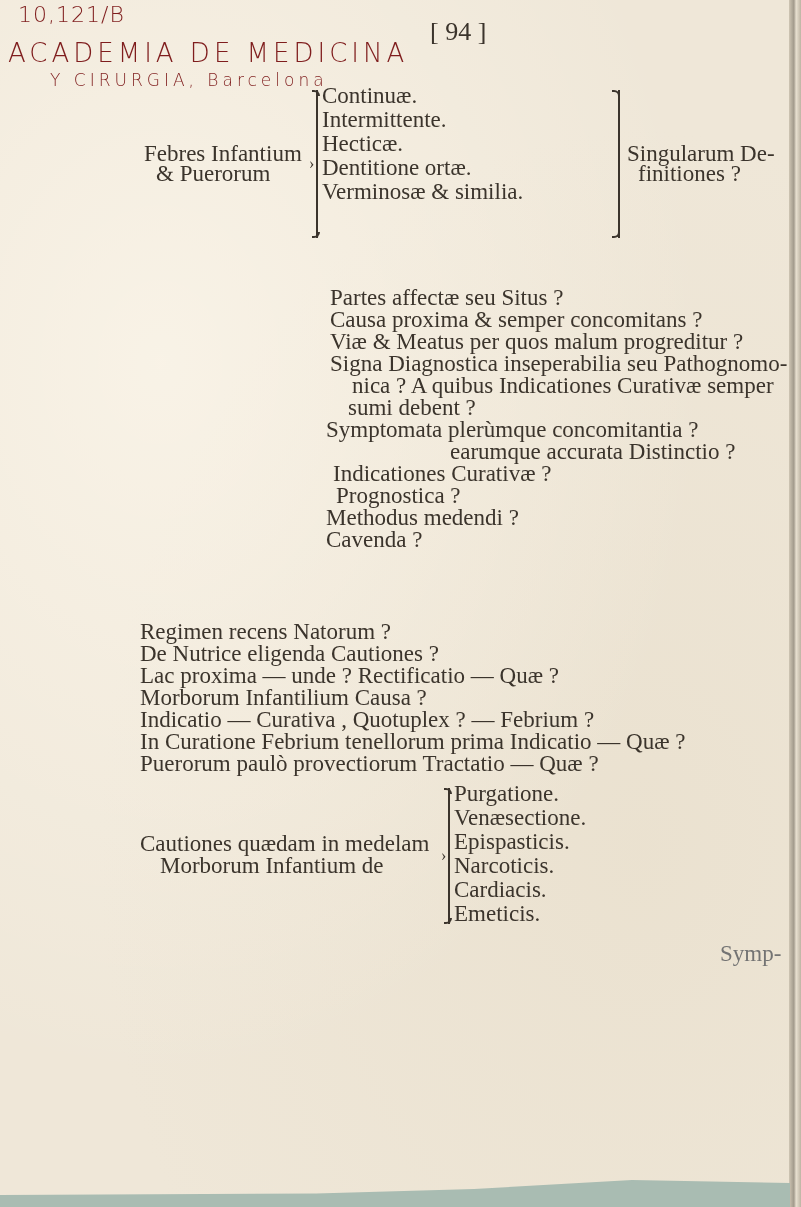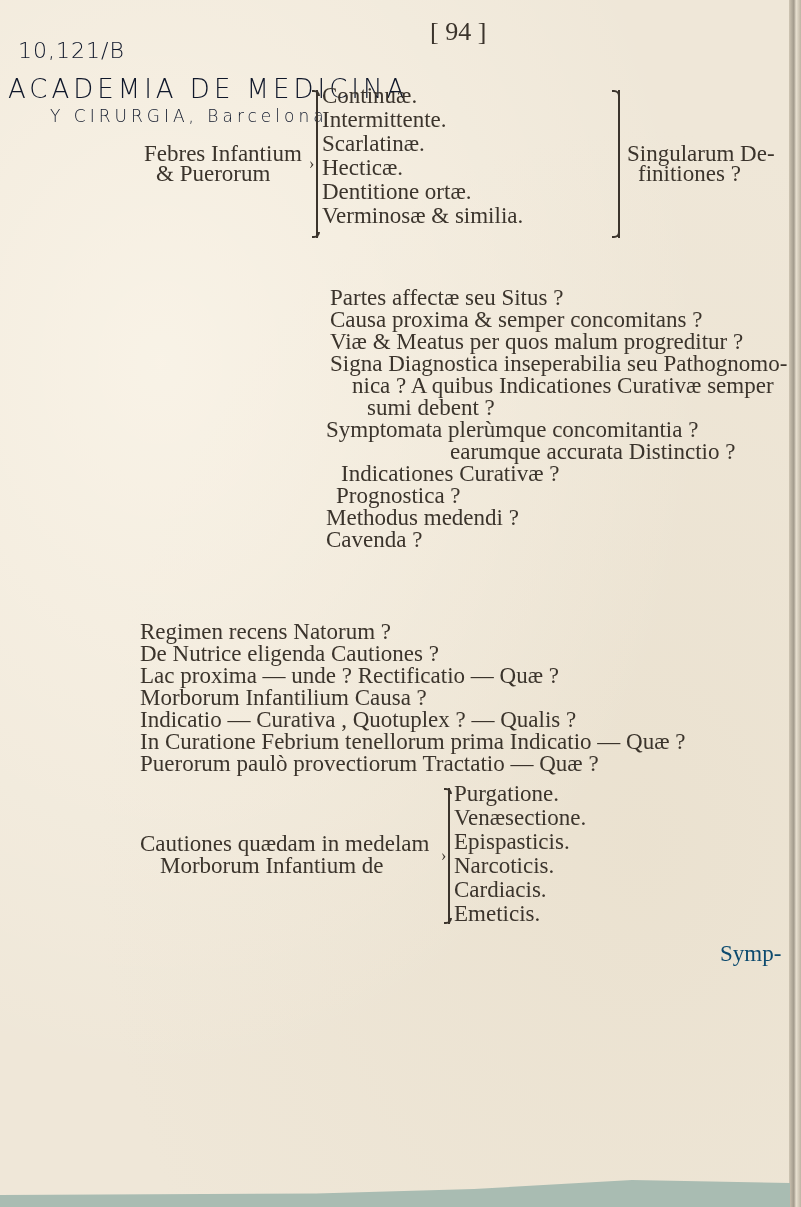--- a/index.html
+++ b/index.html
@@ -6,31 +6,31 @@
   body {
     width:801px; height:1207px; position:relative; overflow:hidden;
     background:#efe7d8;
     background-image:
       radial-gradient(ellipse at 20% 30%, rgba(255,250,240,0.6), transparent 60%),
       radial-gradient(ellipse at 80% 70%, rgba(230,220,200,0.5), transparent 60%);
     font-family:"Liberation Serif","DejaVu Serif",serif;
     color:#3b342c;
   }
   .abs { position:absolute; white-space:nowrap; }
-  .hand { font-family:"DejaVu Sans",sans-serif; color:#0f172a; letter-spacing:4px; font-weight:300;margin-top:36px; }
+  .hand { font-family:"DejaVu Sans",sans-serif; color:#7f1d1d; letter-spacing:4px; font-weight:300; }
   .pt { font-size:23px; line-height:24px; }
   .brace { position:absolute; border-left:2px solid #3b342c; }
   .brace:before, .brace:after { content:""; position:absolute; left:-6px; width:6px; height:4px; border-color:#3b342c; border-style:solid; }
   .brace:before { top:0; border-width:2px 2px 0 0; border-radius:0 6px 0 0; }
   .brace:after { bottom:0; border-width:0 2px 2px 0; border-radius:0 0 6px 0; }
   .brace .mid { position:absolute; left:-9px; width:8px; font-size:16px; line-height:16px; color:#3b342c; }
   .rightedge { position:absolute; right:0; top:0; width:12px; height:1207px; background:linear-gradient(90deg,#cfc6b4,#a29a8c 40%,#e8e0d0 60%,#bdb4a3); }
   .stain { position:absolute; left:0; bottom:0; width:790px; height:30px;
     background:#a9bcb2; clip-path:polygon(0 60%,40% 55%,60% 40%,80% 10%,100% 20%,100% 100%,0 100%); }
-  .catch { color:#0c4a6e; }
+  .catch { color:#737373; }
 </style>
 </head>
 <body>
 
 <div class="rightedge"></div>
 <div class="stain"></div>
 
 <div class="abs hand" style="left:18px;top:2px;font-size:22px;letter-spacing:1px;">10,121/B</div>
 <div class="abs hand" style="left:8px;top:38px;font-size:26px;">ACADEMIA DE MEDICINA</div>
 <div class="abs hand" style="left:50px;top:70px;font-size:17px;">Y CIRURGIA, Barcelona</div>
@@ -38,47 +38,46 @@
 <div class="abs pt" style="left:430px;top:20px;font-size:26px;">[ 94 ]</div>
 
 <div class="abs pt" style="left:144px;top:142px;">Febres Infantium</div>
 <div class="abs pt" style="left:156px;top:162px;">&amp; Puerorum</div>
 <div class="brace" style="left:316px;top:90px;height:148px;">
     <span class="mid" style="top:66px;">›</span>
   </div>
 <div class="abs" style="left:322px;top:84px;">
   <div class="pt">Continuæ.</div>
   <div class="pt">Intermittente.</div>
-  <div class="pt">Scarlatinæ.</div>
   <div class="pt">Hecticæ.</div>
   <div class="pt">Dentitione ortæ.</div>
   <div class="pt">Verminosæ &amp; similia.</div>
 </div>
 <div class="brace" style="left:618px;top:90px;height:148px;border-left:0;border-right:2px solid #3b342c;"></div>
 <div class="abs pt" style="left:627px;top:142px;">Singularum De-</div>
 <div class="abs pt" style="left:638px;top:162px;">finitiones ?</div>
 
 <div class="abs pt" style="left:330px;top:286px;">Partes affectæ seu Situs ?</div>
 <div class="abs pt" style="left:330px;top:308px;">Causa proxima &amp; semper concomitans ?</div>
 <div class="abs pt" style="left:330px;top:330px;">Viæ &amp; Meatus per quos malum progreditur ?</div>
 <div class="abs pt" style="left:330px;top:352px;">Signa Diagnostica inseperabilia seu Pathognomo-</div>
 <div class="abs pt" style="left:352px;top:374px;">nica ? A quibus Indicationes Curativæ semper</div>
-<div class="abs pt" style="left:367px;top:396px;">sumi debent ?</div>
+<div class="abs pt" style="left:348px;top:396px;">sumi debent ?</div>
 <div class="abs pt" style="left:326px;top:418px;">Symptomata plerùmque concomitantia ?</div>
 <div class="abs pt" style="left:450px;top:440px;">earumque accurata Distinctio ?</div>
-<div class="abs pt" style="left:341px;top:462px;">Indicationes Curativæ ?</div>
+<div class="abs pt" style="left:333px;top:462px;">Indicationes Curativæ ?</div>
 <div class="abs pt" style="left:326px;top:484px;margin-left:10px;">Prognostica ?</div>
 <div class="abs pt" style="left:326px;top:506px;">Methodus medendi ?</div>
 <div class="abs pt" style="left:326px;top:528px;">Cavenda ?</div>
 
 <div class="abs pt" style="left:140px;top:620px;">Regimen recens Natorum ?</div>
 <div class="abs pt" style="left:140px;top:642px;">De Nutrice eligenda Cautiones ?</div>
 <div class="abs pt" style="left:140px;top:664px;">Lac proxima — unde ? Rectificatio — Quæ ?</div>
 <div class="abs pt" style="left:140px;top:686px;">Morborum Infantilium Causa ?</div>
-<div class="abs pt" style="left:140px;top:708px;">Indicatio — Curativa , Quotuplex ? — Qualis ?</div>
+<div class="abs pt" style="left:140px;top:708px;">Indicatio — Curativa , Quotuplex ? — Febrium ?</div>
 <div class="abs pt" style="left:140px;top:730px;">In Curatione Febrium tenellorum prima Indicatio — Quæ ?</div>
 <div class="abs pt" style="left:140px;top:752px;">Puerorum paulò provectiorum Tractatio — Quæ ?</div>
 
 <div class="abs pt" style="left:140px;top:832px;">Cautiones quædam in medelam</div>
 <div class="abs pt" style="left:160px;top:854px;">Morborum Infantium de</div>
 <div class="brace" style="left:448px;top:788px;height:136px;">
     <span class="mid" style="top:60px;">›</span>
   </div>
 <div class="abs" style="left:454px;top:782px;">
   <div class="pt">Purgatione.</div>

